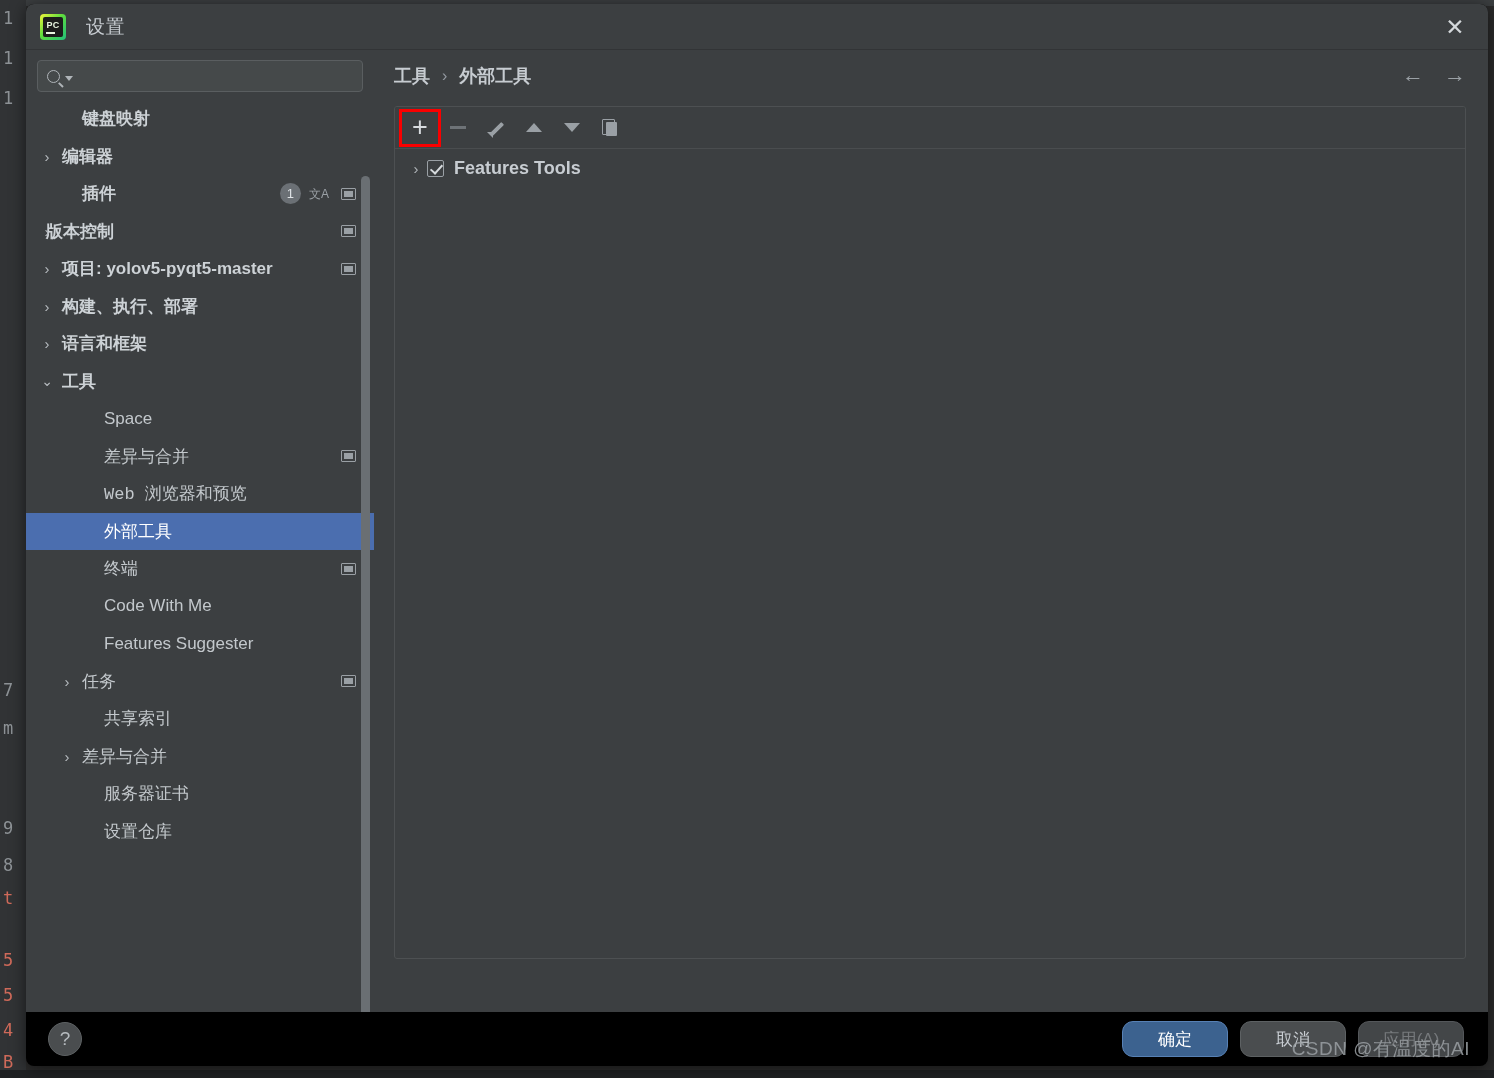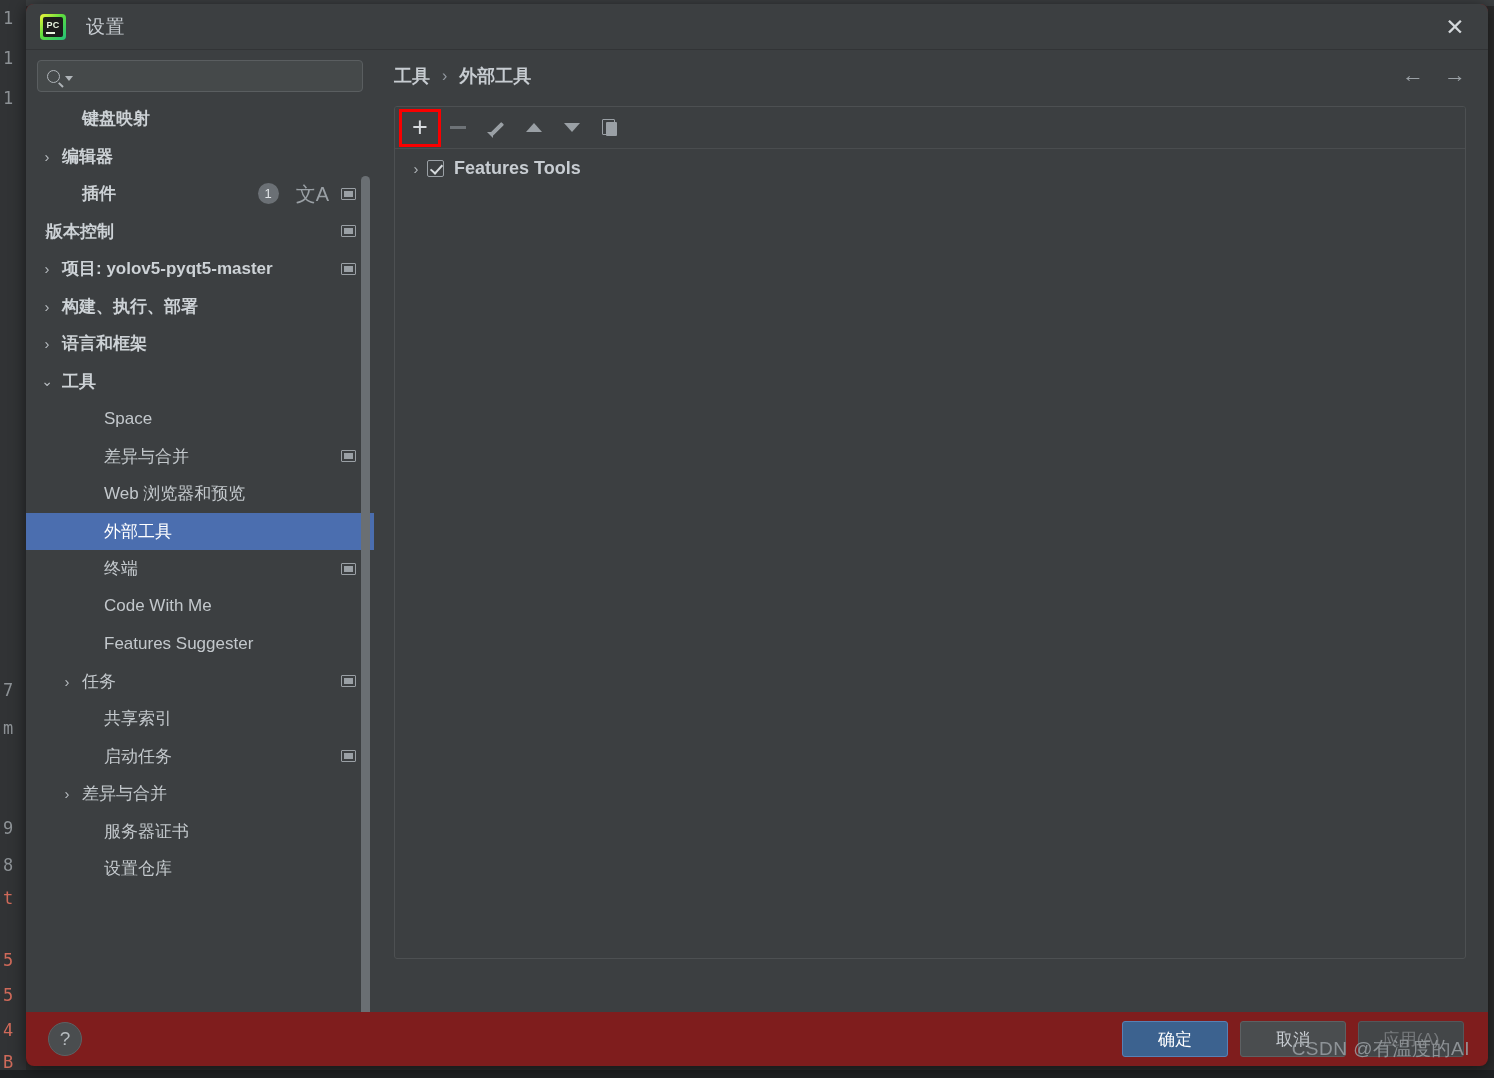--- a/index.html
+++ b/index.html
@@ -30,21 +30,21 @@
   }
   .ide-taskbar {
     position: absolute; left: 0; bottom: 0; width: 1494px; height: 8px;
     background: #1f2123;
   }
 
   
   .dialog {
     position: absolute; left: 26px; top: 4px;
     width: 1462px; height: 1062px;
-    background: #7f1d1d;
+    background: #000000;
     border-radius: 8px;
     box-shadow: 0 2px 16px rgba(0,0,0,.55);
     overflow: hidden;
   }
 
   .titlebar {
     position: relative; height: 46px; background: #3c3f41;
     border-bottom: 1px solid #323436;
     display: flex; align-items: center;
   }
@@ -121,21 +121,21 @@
     color: #c3c8cc; font-size: 17px; white-space: nowrap;
   }
   .tree-item.bold .ti-label { font-weight: bold; color: #cdd2d6; }
   .tree-item.selected .ti-label { color: #ffffff; }
   .badge-num {
     width: 21px; height: 21px; border-radius: 50%; background: #6b7075;
     color: #dfe3e6; font-size: 13px; display: flex; align-items: center;
     justify-content: center; margin-left: auto;
   }
   .i-translate {
-    margin-left: 17px; color: #9aa0a5; font-size: 20px; line-height: 1;
+    margin-left: 8px; color: #9aa0a5; font-size: 12px; line-height: 1;
   }
   .i-screen {
     width: 15px; height: 12px; border: 1.6px solid #9aa0a5; border-radius: 1px;
     position: relative; flex: none;
   }
   .i-screen::after {
     content: ""; position: absolute; inset: 2px; background: #9aa0a5;
   }
   .right-icons { margin-left: auto; display: flex; align-items: center; }
 
@@ -232,21 +232,21 @@
     position: relative; height: 54px; display: flex; align-items: center;
     padding: 0 24px 0 22px;
   }
   .help-btn {
     width: 34px; height: 34px; border-radius: 50%; background: #4a4d4f;
     border: 1px solid #5d6163; color: #b6bbbf; font-size: 19px;
     display: flex; align-items: center; justify-content: center; cursor: pointer;
   }
   .btns { margin-left: auto; display: flex; gap: 12px; }
   .btn {
-    min-width: 106px; height: 36px; border-radius: 3px; font-size: 17px;
+    min-width: 106px; height: 36px; border-radius: 11px; font-size: 17px;
     display: flex; align-items: center; justify-content: center; cursor: pointer;
     border: 1px solid #5d6163; background: #4a4d4f; color: #c7ccd1;
   }
   .btn.primary { background: #3c628f; border-color: #5781b5; color: #ffffff; }
   .btn.disabled { color: #76797c; border-color: #54575a; background: #434648; cursor: default; }
 
   .watermark {
     position: absolute; right: 18px; bottom: 4px;
     color: #9ba0a4; font-size: 19px; letter-spacing: .5px; opacity: .85;
   }
@@ -347,21 +347,21 @@
             <span class="ti-label" style="margin-left: 78px;">Space</span>
             <span class="right-icons"></span>
           </div>
           <div class="tree-item">
             <span class="ti-label" style="margin-left: 78px;">差异与合并</span>
             <span class="right-icons">
               <span class="i-screen" style="margin-left: 12px;"></span>
             </span>
           </div>
           <div class="tree-item">
-            <span class="ti-label" style="margin-left: 78px;">Web 浏览器和预览</span>
+            <span class="ti-label" style="margin-left: 78px; font-family: Liberation Mono, monospace;">Web 浏览器和预览</span>
             <span class="right-icons"></span>
           </div>
           <div class="tree-item selected">
             <span class="ti-label" style="margin-left: 78px;">外部工具</span>
             <span class="right-icons"></span>
           </div>
           <div class="tree-item">
             <span class="ti-label" style="margin-left: 78px;">终端</span>
             <span class="right-icons">
               <span class="i-screen" style="margin-left: 12px;"></span>
@@ -378,26 +378,20 @@
           <div class="tree-item">
             <span class="chev" style="left: 34px;">›</span>
             <span class="ti-label" style="margin-left: 56px;">任务</span>
             <span class="right-icons">
               <span class="i-screen" style="margin-left: 12px;"></span>
             </span>
           </div>
           <div class="tree-item">
             <span class="ti-label" style="margin-left: 78px;">共享索引</span>
             <span class="right-icons"></span>
-          </div>
-          <div class="tree-item">
-            <span class="ti-label" style="margin-left: 78px;">启动任务</span>
-            <span class="right-icons">
-              <span class="i-screen" style="margin-left: 12px;"></span>
-            </span>
           </div>
           <div class="tree-item">
             <span class="chev" style="left: 34px;">›</span>
             <span class="ti-label" style="margin-left: 56px;">差异与合并</span>
             <span class="right-icons"></span>
           </div>
           <div class="tree-item">
             <span class="ti-label" style="margin-left: 78px;">服务器证书</span>
             <span class="right-icons"></span>
           </div>

